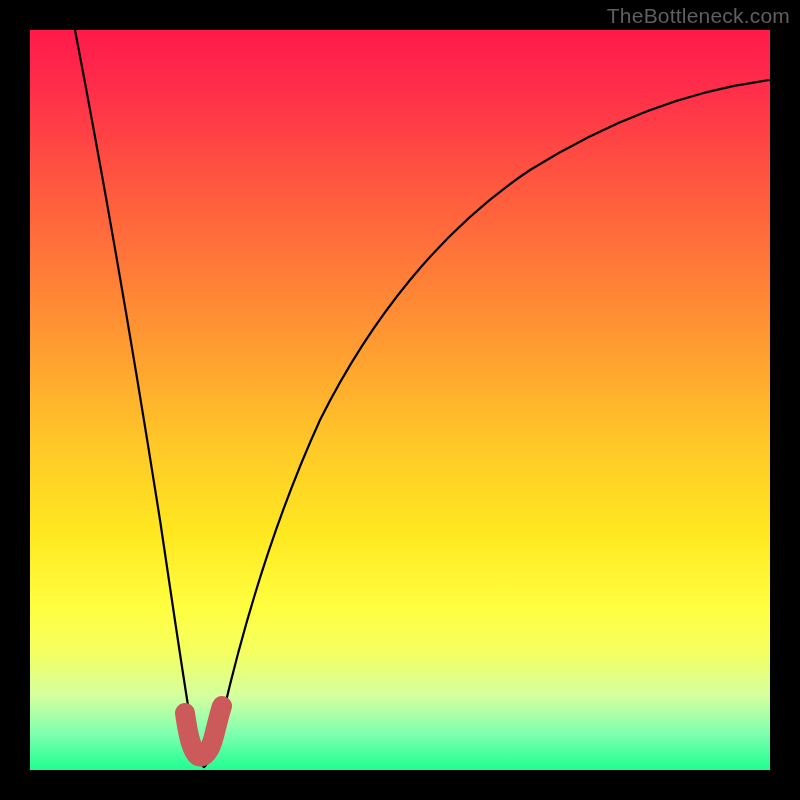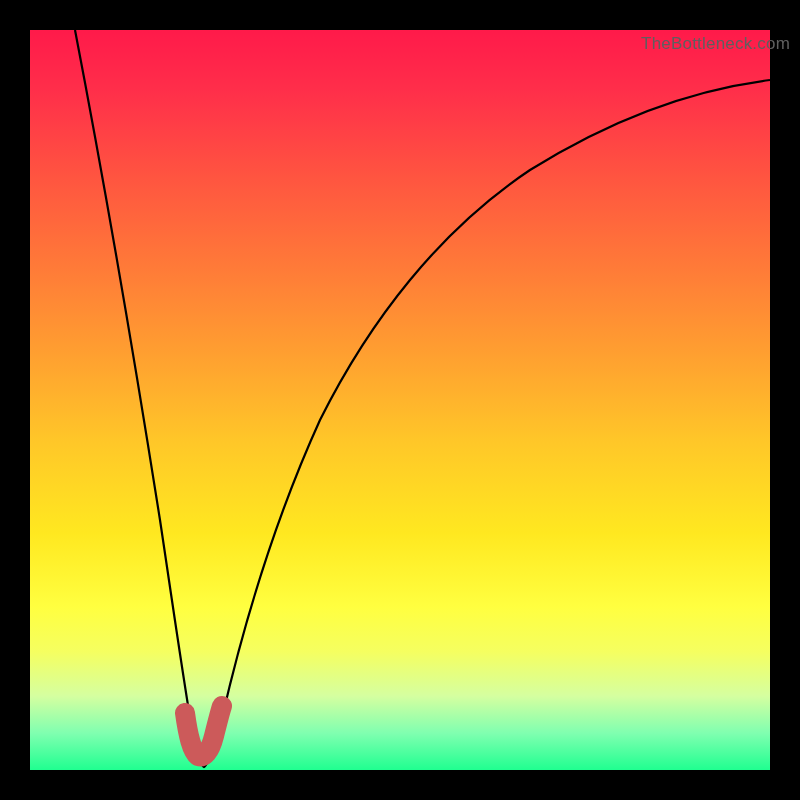--- a/index.html
+++ b/index.html
@@ -23,25 +23,24 @@
       #d5ffa0 90%,
       #80ffb0 95%,
       #20ff90 100%
     );
   }
   .watermark {
     position: absolute;
     top: 4px;
     right: 10px;
     font-family: Arial, Helvetica, sans-serif;
-    font-size: 17px;
+    font-size: 21px;
     font-weight: 500;
     color: #5f5f5f;
     letter-spacing: 0.2px;
-    margin-top: 30px;
   }
   svg.curve {
     position: absolute;
     left: 0; top: 0;
     width: 740px; height: 740px;
   }
   .curve path.main {
     fill: none;
     stroke: #000;
     stroke-width: 2.2;

